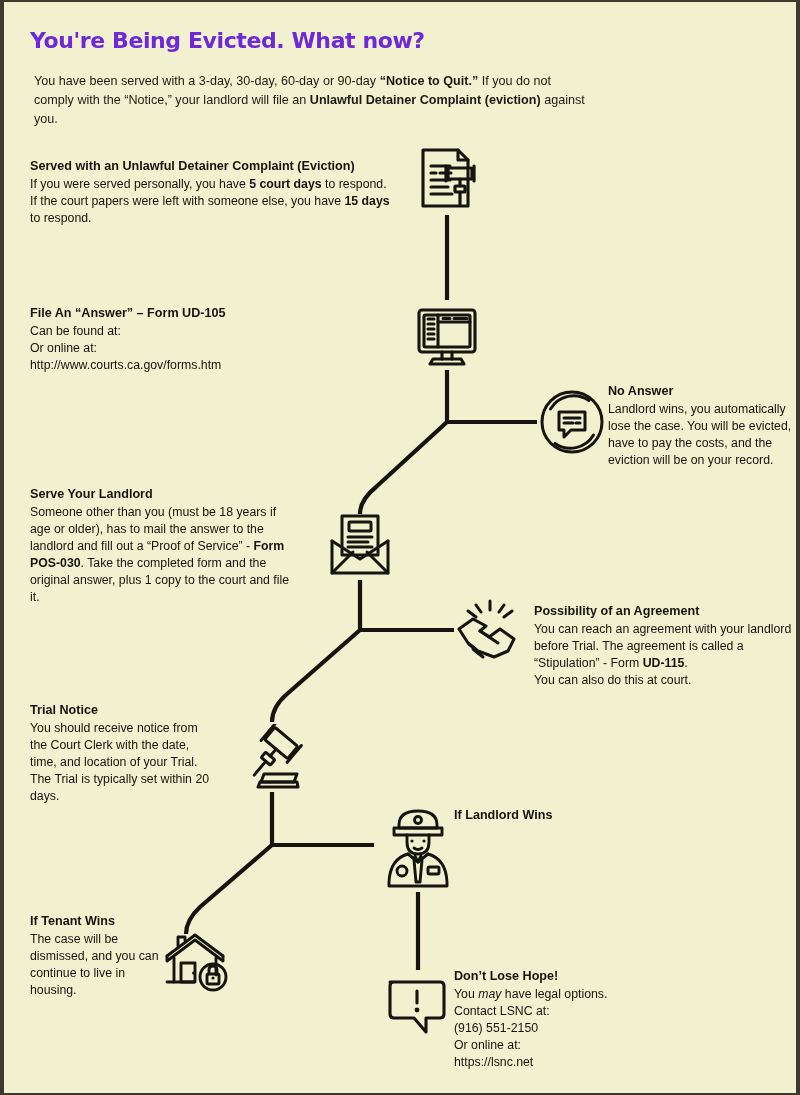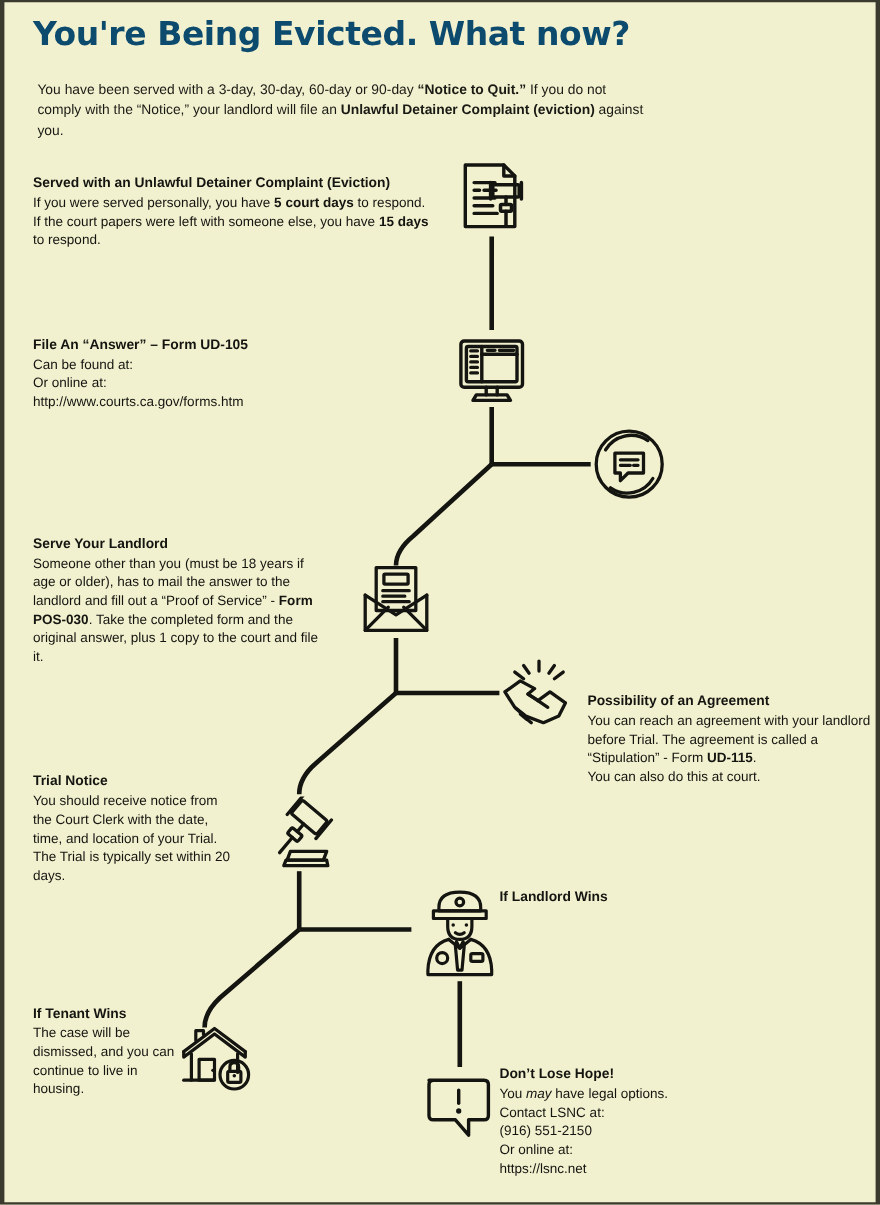--- a/index.html
+++ b/index.html
@@ -23,26 +23,26 @@
   }
   .flowcanvas {
     position: absolute;
     left: 0; top: 0;
     width: 800px; height: 1095px;
     pointer-events: none;
   }
   .title {
     position: absolute;
     left: 26px;
-    top: 12px;
-    font-size: 30px;
+    top: 26px;
+    font-size: 22px;
     font-weight: bold;
     letter-spacing: -0.4px;
     font-family: "DejaVu Sans", sans-serif;
-    color: #0c4a6e;
+    color: #6d28d9;
   }
   .intro {
     position: absolute;
     left: 30px;
     top: 70px;
     width: 560px;
     font-size: 12.6px;
     line-height: 1.5;
     color: #1a1a15;
   }
@@ -147,20 +147,24 @@
   <div class="icon" style="left:533px; top:385px;">
     <svg width="70" height="70" viewBox="0 0 70 70" fill="none" stroke="#141410" stroke-width="3" stroke-linejoin="round" stroke-linecap="round">
       <circle cx="35" cy="35" r="30"></circle>
       <path d="M13.5,22 A27,27 0 0,1 52,13.5"></path>
       <path d="M56.5,48 A27,27 0 0,1 18,56.5"></path>
       <path d="M22,25 L48,25 L48,43 L34,43 L27,50 L27,43 L22,43 Z"></path>
       <path d="M27,31 L43,31 M27,36 L36,36 M39,36 L43,36"></path>
     </svg>
   </div>
 
+  <div class="block" style="left:604px; top:381px; width:192px;">
+    <h3>No Answer</h3>
+    <p>Landlord wins, you automatically lose the case. You will be evicted, have to pay the costs, and the eviction will be on your record.</p>
+  </div>
 
   <div class="block" style="left:26px; top:484px; width:268px;">
     <h3>Serve Your Landlord</h3>
     <p><span>Someone other than you (must be 18 years if age or older), has to mail the answer to the landlord and fill out a “Proof of Service” - </span><b>Form POS-030</b><span>. Take the completed form and the original answer, plus 1 copy to the court and file it.</span></p>
   </div>
 
   <div class="icon" style="left:320px; top:505px;">
     <svg width="72" height="72" viewBox="0 0 72 72" fill="none" stroke="#141410" stroke-width="3" stroke-linejoin="round" stroke-linecap="round">
       <path d="M18,9 L54,9 L54,48 L18,48 Z"></path>
       <rect x="25" y="15" width="22" height="9" rx="1"></rect>
@@ -180,21 +184,21 @@
       <path d="M56,12 L48,18"></path>
       <path d="M3,30 L17,20 L30,27 L24,32 L33,38 L44,30 L58,40 L52,52 L38,58 L22,52 L12,44 Z"></path>
       <path d="M13,45 L20,51 M17,50 L23,55 M22,54 L27,58"></path>
       <path d="M33,38 L42,44"></path>
       <path d="M24,32 L32,37"></path>
     </svg>
   </div>
 
   <div class="block" style="left:452px; top:600px; width:0px;"></div>
 
-  <div class="block" style="left:530px; top:627px; width:262px;">
+  <div class="block" style="left:530px; top:601px; width:262px;">
     <h3>Possibility of an Agreement</h3>
     <p><span>You can reach an agreement with your landlord before Trial. The agreement is called a “Stipulation” - Form </span><b>UD-115</b><span>.</span></p>
     <p>You can also do this at court.</p>
   </div>
 
   <div class="block" style="left:26px; top:700px; width:180px;">
     <h3>Trial Notice</h3>
     <p>You should receive notice from the Court Clerk with the date, time, and location of your Trial. The Trial is typically set within 20 days.</p>
   </div>
 

